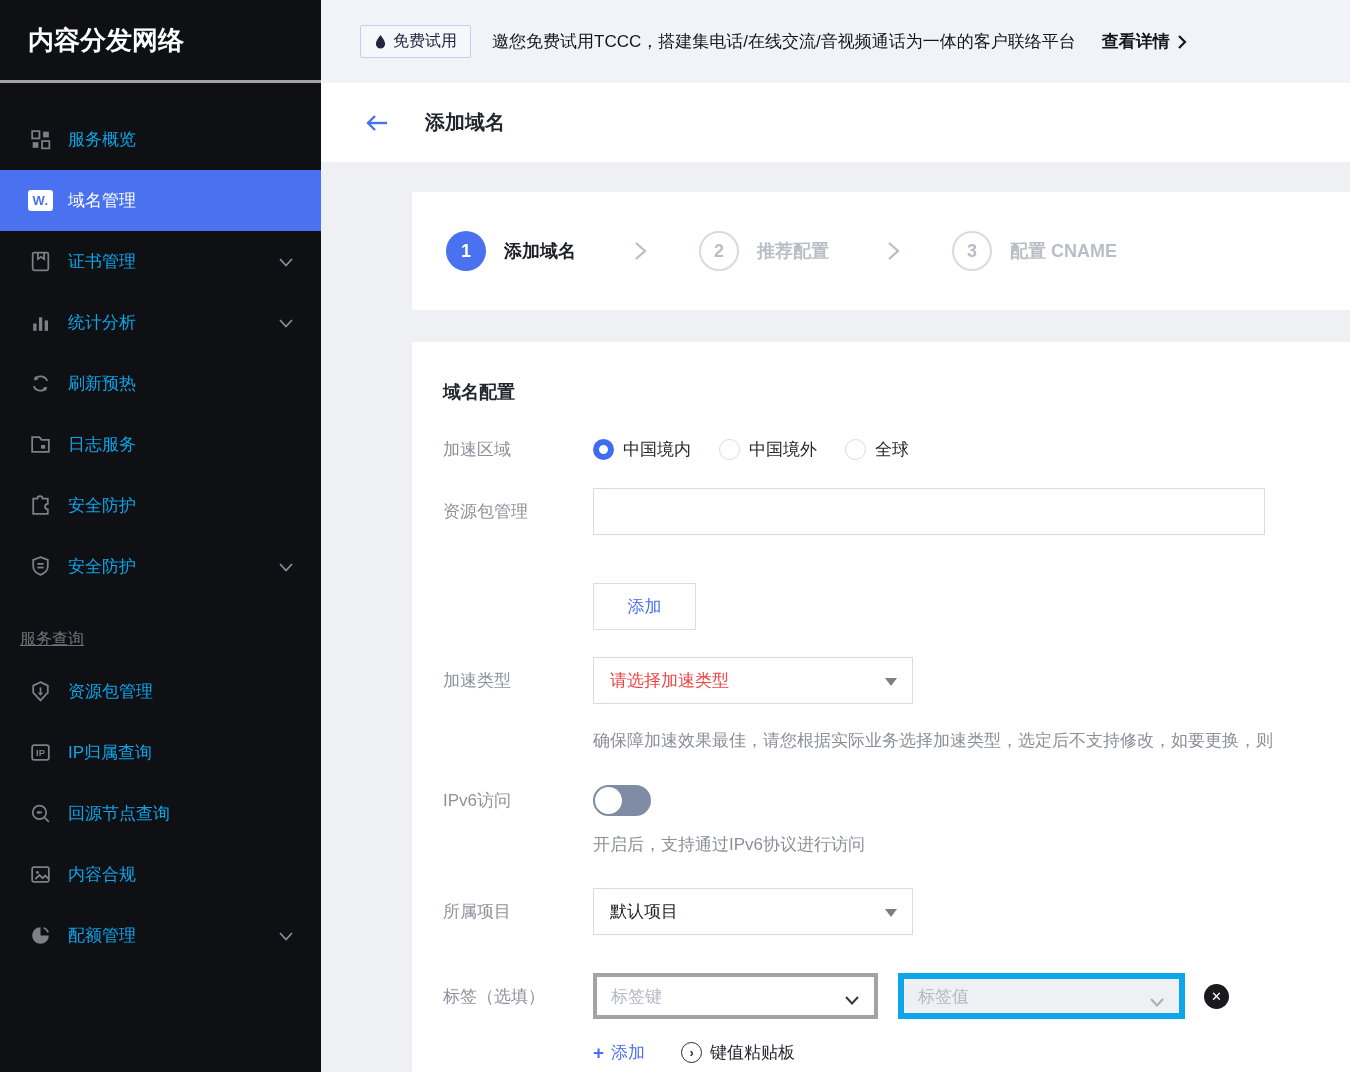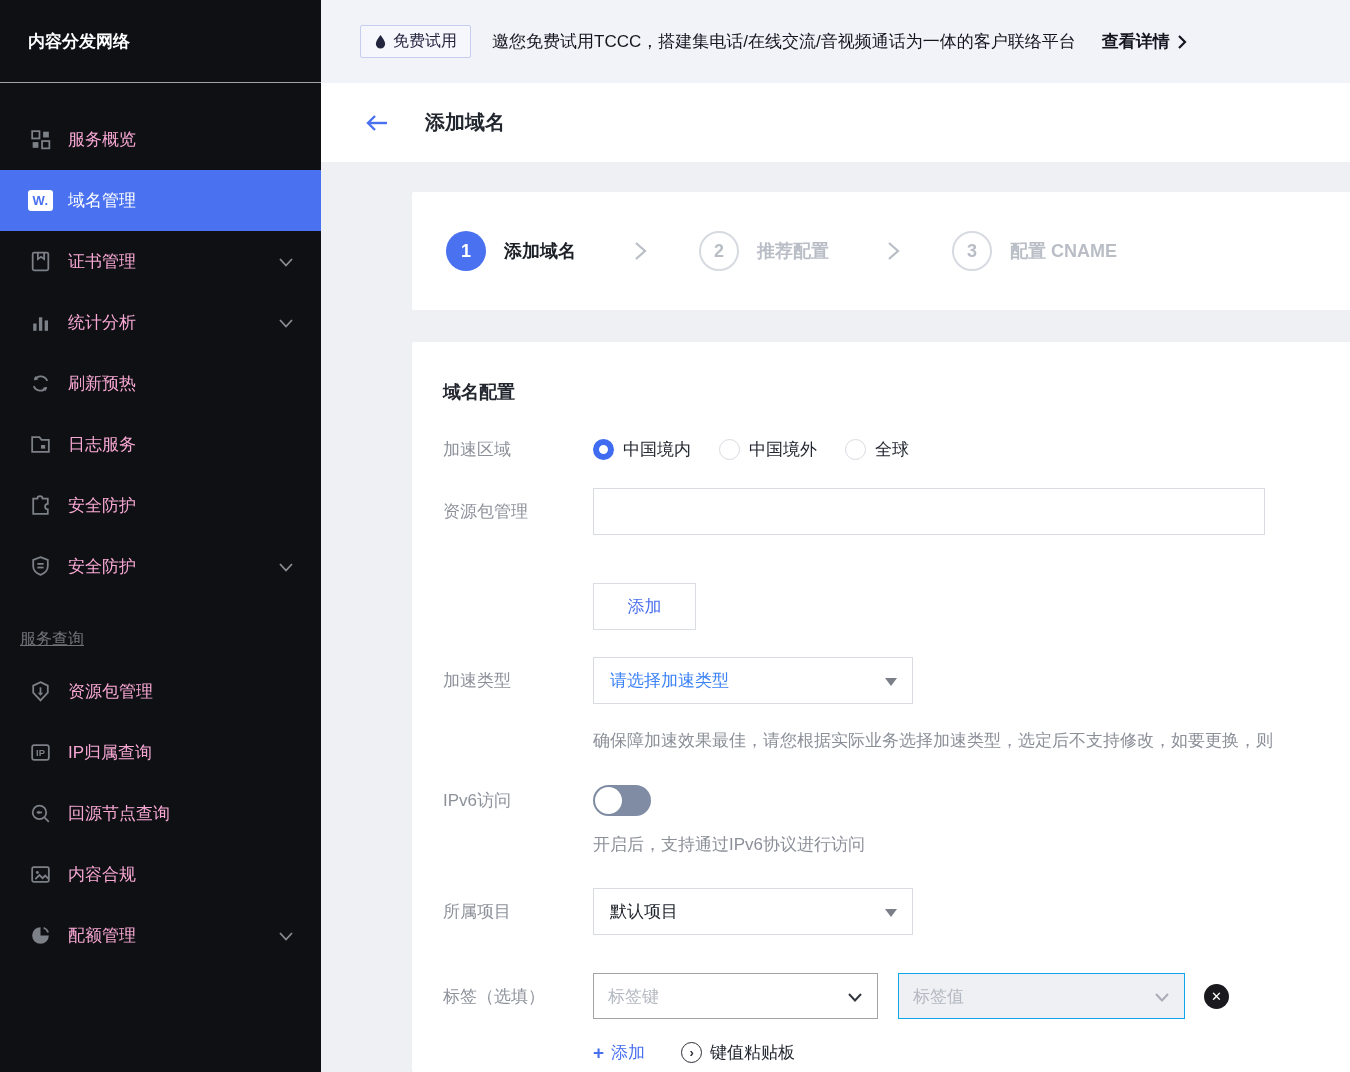--- a/index.html
+++ b/index.html
@@ -4,24 +4,24 @@
 <style>
   * { margin:0; padding:0; box-sizing:border-box; }
   html,body { width:1350px; height:1072px; overflow:hidden;
     font-family:"Liberation Sans","DejaVu Sans",sans-serif; background:#eef0f4; }
 
   .app { display:flex; width:1350px; height:1072px; }
 
   
   .sidebar { width:321px; min-width:321px; height:100%; background:#0e1014; color:#e3e4e6; }
   .sidebar-title { height:83px; display:flex; align-items:center; padding-left:28px;
-    font-size:17px; font-weight:bold; color:#fff; border-bottom:1px solid #a3a3a3; }
+    font-size:26px; font-weight:bold; color:#fff; border-bottom:3px solid #a3a3a3; }
   .menu { padding-top:26px; }
   .menu-item { height:61px; display:flex; align-items:center; padding-left:28px;
-    position:relative; cursor:pointer; font-size:17px; color:#f9a8d4; }
+    position:relative; cursor:pointer; font-size:17px; color:#0ea5e9; }
   .menu-item .mi-icon { width:25px; height:25px; margin-right:15px; display:flex;
     align-items:center; justify-content:center; flex:none; }
   .menu-item.active { background:#4a72f0; color:#ffffff; }
   .menu-item .chev { position:absolute; right:28px; top:50%; transform:translateY(-50%); }
   .menu-section { margin-top:20px; height:44px; display:flex; align-items:center;
     padding-left:20px; font-size:16px; color:#70747a;text-decoration:underline; }
   .w-badge { background:#fff; color:#4a72f0; font-size:13px; font-weight:bold;
     border-radius:3px; width:25px; height:21px; display:flex; align-items:center;
     justify-content:center; letter-spacing:0.5px; }
   svg.sideicon { stroke:#7c8087; fill:none; stroke-width:1.7; }
@@ -77,35 +77,35 @@
 
   .text-input { width:672px; height:47px; border:1px solid #d8dbe0; background:#fff;
     font-size:17px; padding:0 12px; color:#22262e; outline:none; border-radius:0; }
 
   .btn-outline { width:103px; height:47px; background:#fff; border:1px solid #dadde2;
     color:#4a6fef; font-size:17px; cursor:pointer; border-radius:0; }
 
   .select { height:47px; width:320px; border:1px solid #d8dbe0; background:#fff;
     display:flex; align-items:center; padding:0 16px; font-size:17px; cursor:pointer;
     position:relative; }
-  .select .ph { color:#3b82f6; }
+  .select .ph { color:#ef4444; }
   .select .val { color:#22262e; }
   .caret { position:absolute; right:15px; top:50%; margin-top:-3px; width:0; height:0;
     border-left:6px solid transparent; border-right:6px solid transparent;
     border-top:8px solid #7b7f87; }
 
   .toggle { width:58px; height:31px; border-radius:16px; background:#7f8ca3;
     position:relative; cursor:pointer; }
   .toggle .knob { position:absolute; left:2px; top:2px; width:27px; height:27px;
     border-radius:50%; background:#fff; }
 
   .tag-select { height:46px; display:flex; align-items:center; padding:0 14px;
     font-size:17px; cursor:pointer; position:relative; }
-  .tag-key { width:285px; background:#fff; border:1px solid #a3a3a3; }
-  .tag-val { width:287px; margin-left:20px; background:#eef0f4; border:1px solid #0ea5e9; }
+  .tag-key { width:285px; background:#fff; border:4px solid #a3a3a3; }
+  .tag-val { width:287px; margin-left:20px; background:#eef0f4; border:6px solid #0ea5e9; }
   .tag-select .ph { color:#b4b8c0; }
   .x-btn { width:25px; height:25px; border-radius:50%; background:#1a1a1e; color:#fff;
     margin-left:19px; display:flex; align-items:center; justify-content:center;
     font-size:13px; font-weight:bold; cursor:pointer; line-height:1; }
 
   .link-row { display:flex; align-items:center; }
   .add-link { color:#4a6fef; font-size:17px; cursor:pointer; display:inline-flex;
     align-items:center; gap:7px; }
   .plus { font-size:19px; font-weight:bold; line-height:1; }
   .clip-link { margin-left:36px; color:#22262e; font-size:17px; cursor:pointer;

